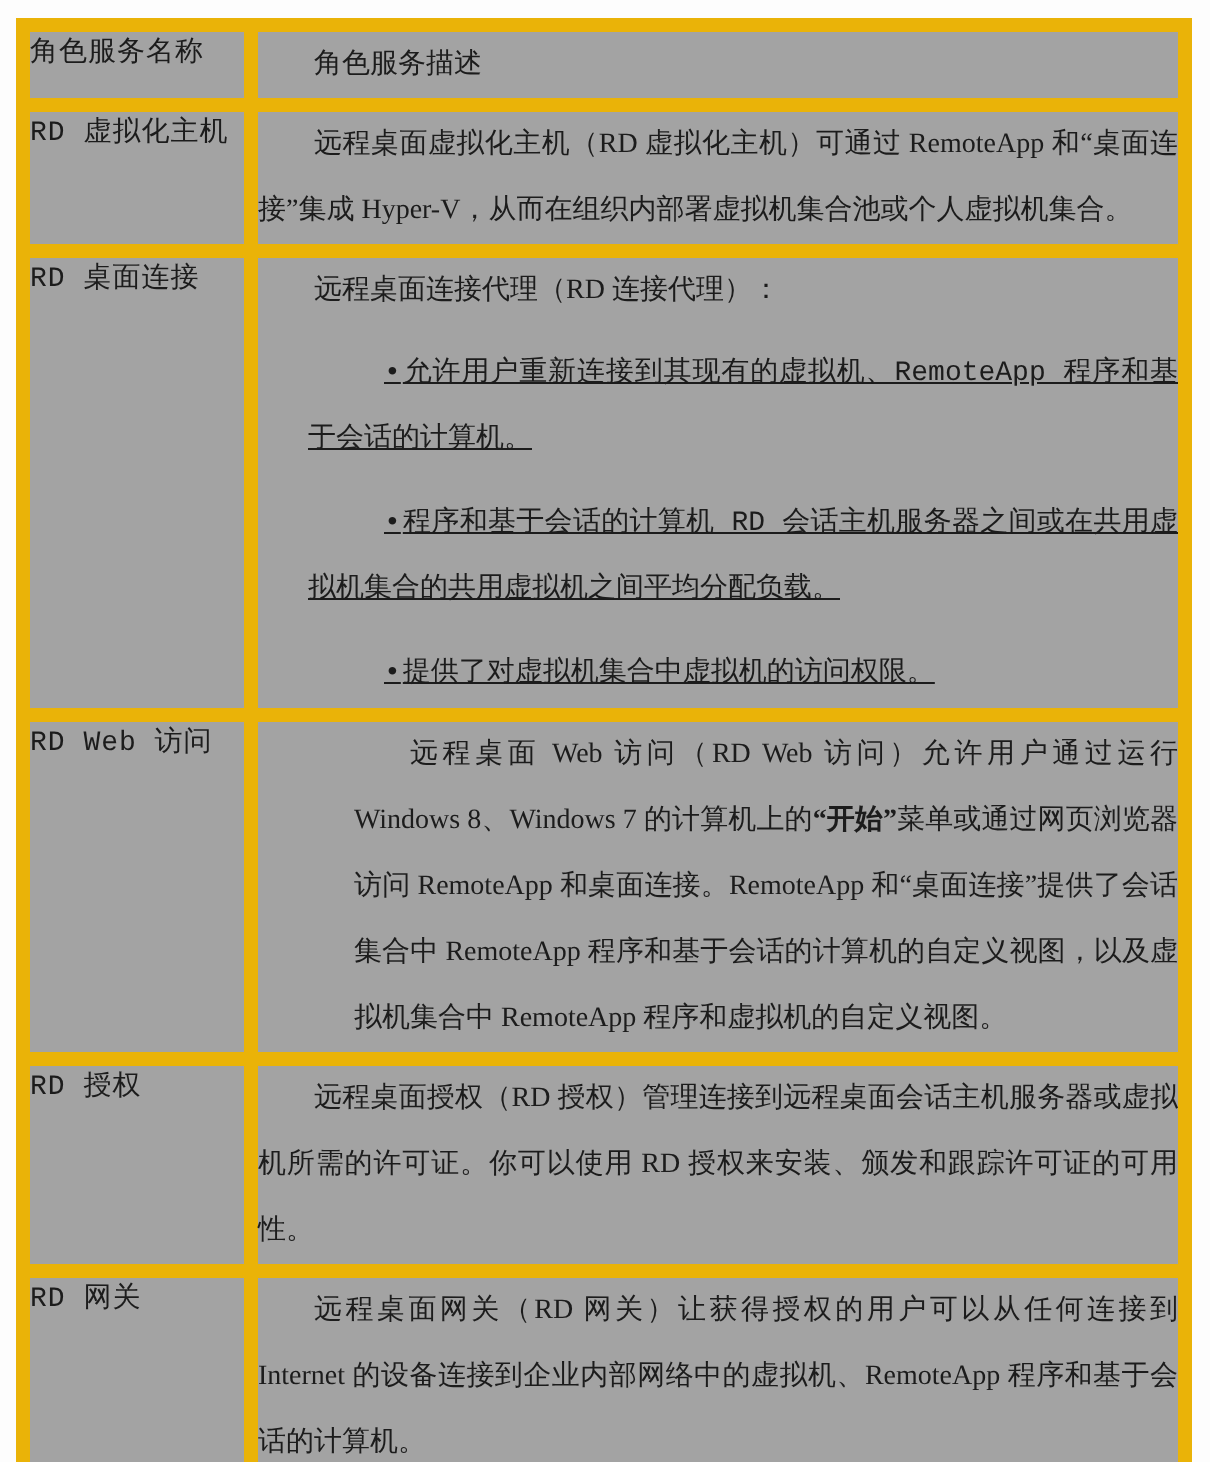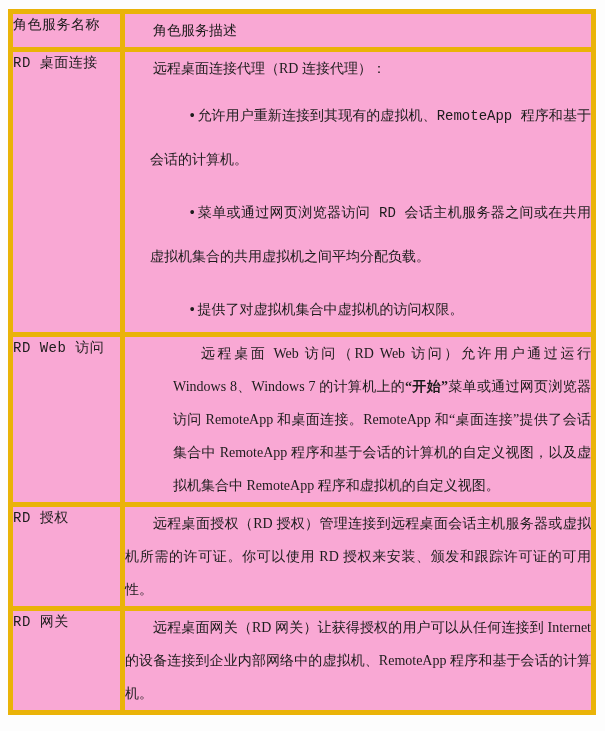--- a/index.html
+++ b/index.html
@@ -12,24 +12,24 @@
   }
   .doc-table {
     border-collapse: collapse;
     table-layout: fixed;
     width: 588px;
     margin: 9px 0 0 8px;
     font-size: 14px;
     color: #1c1c1c;
   }
   .doc-table td {
-    border: 5px solid #eab308;
+    border: 7px solid #eab308;
     vertical-align: top;
     padding: 0;
-    background: #f9a8d4;
+    background: #a3a3a3;
   }
   .name-cell {
     width: 107px;
     padding: 10px 4px 4px 5px;
     line-height: 22px;
     letter-spacing: 0.5px;
     white-space: nowrap;
     overflow: hidden;
   }
   .desc-cell {
@@ -38,22 +38,23 @@
   .para {
     margin: 0;
     text-indent: 2em;
     line-height: 33px;
     text-align: justify;
     font-family: Liberation Serif, serif;
   }
   .bullet-para {
     margin: 9px 0 0 25px;
     text-indent: 38px;
-    line-height: 44px;
+    line-height: 33px;
     text-align: justify;
+    text-decoration: underline;
   }
   .bullet-glyph {
     margin-right: 1px;
   }
   .bold-seg {
     font-weight: bold;
   }
   
   .h-header .name-cell, .h-header .desc-cell { height: 22px; }
   .h-r0 .desc-cell { height: 62px; }
@@ -69,29 +70,35 @@
 
 <table class="doc-table">
   <tbody>
     <tr class="h-header">
       <td class="name-cell">角色服务名称</td>
       <td class="desc-cell">
         <p class="para">角色服务描述</p>
       </td>
     </tr>
 
+    <tr class="h-r0">
+      <td class="name-cell">RD 虚拟化主机</td>
+      <td class="desc-cell">
+        <p class="para">远程桌面虚拟化主机（RD 虚拟化主机）可通过 RemoteApp 和“桌面连接”集成 Hyper-V，从而在组织内部署虚拟机集合池或个人虚拟机集合。</p>
+      </td>
+    </tr>
 
 
     <tr class="h-r2">
       <td class="name-cell">RD 桌面连接</td>
       <td class="desc-cell">
         <p class="para">远程桌面连接代理（RD 连接代理）：</p>
         <div>
           <p class="bullet-para"><span class="bullet-glyph">•</span><span>允许用户重新连接到其现有的虚拟机、RemoteApp 程序和基于会话的计算机。</span></p>
-          <p class="bullet-para"><span class="bullet-glyph">•</span><span>菜单或通过网页浏览器访问 RD 会话主机服务器之间或在共用虚拟机集合的共用虚拟机之间平均分配负载。</span></p>
+          <p class="bullet-para"><span class="bullet-glyph">•</span><span>程序和基于会话的计算机 RD 会话主机服务器之间或在共用虚拟机集合的共用虚拟机之间平均分配负载。</span></p>
           <p class="bullet-para"><span class="bullet-glyph">•</span><span>提供了对虚拟机集合中虚拟机的访问权限。</span></p>
         </div>
       </td>
     </tr>
 
     <tr class="h-r3">
       <td class="name-cell">RD Web 访问</td>
       <td class="desc-cell">
         <p class="para"><span>远程桌面 Web 访问（RD Web 访问）允许用户通过运行 Windows 8、Windows 7 的计算机上的</span><span class="bold-seg">“开始”</span><span>菜单或通过网页浏览器访问 RemoteApp 和桌面连接。RemoteApp 和“桌面连接”提供了会话集合中 RemoteApp 程序和基于会话的计算机的自定义视图，以及虚拟机集合中 RemoteApp 程序和虚拟机的自定义视图。</span></p>
       </td>

